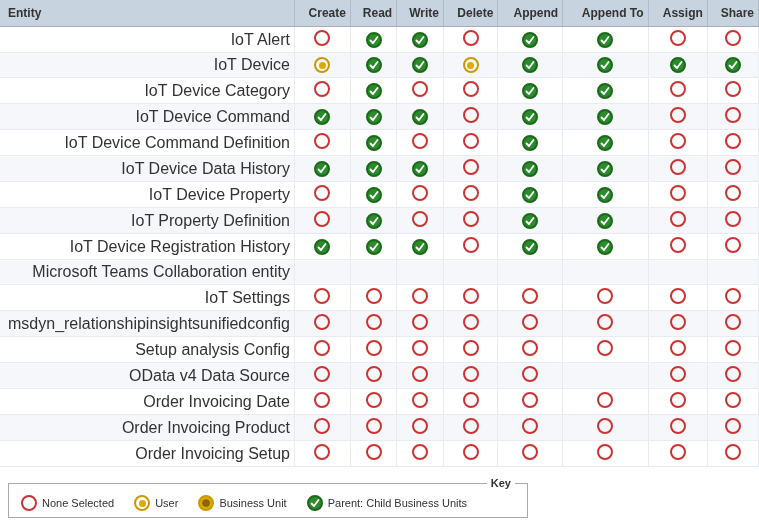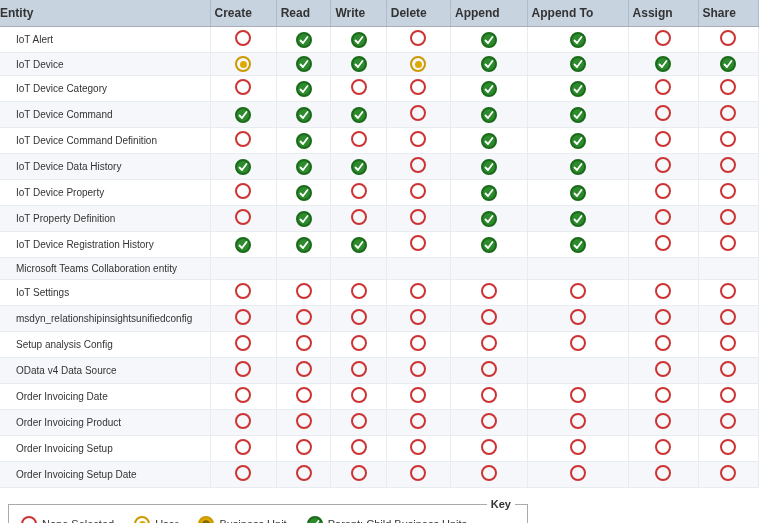--- a/index.html
+++ b/index.html
@@ -17,52 +17,52 @@
     }
     table {
       width: 100%;
       border-collapse: collapse;
     }
     thead tr {
       background: #c8d3e0;
     }
     thead th {
       padding: 6px 4px;
-      text-align: left;
+      text-align: right;
       font-weight: 600;
       font-size: 12px;
       border-bottom: 1px solid #aab;
       border-right: 1px solid #b0bccc;
       white-space: nowrap;
     }
     thead th:first-child {
       text-align: left;
-      padding-left: 0;
+      padding-left: 8px;
       width: 210px;
     }
     tbody tr {
       border-bottom: 1px solid #e8ecf0;
     }
     tbody tr:nth-child(even) {
       background: #f5f7fa;
     }
     tbody tr:nth-child(odd) {
       background: #fff;
     }
     tbody td {
       padding: 3px 4px;
       text-align: center;
       border-right: 1px solid #e8ecf0;
       vertical-align: middle;
       height: 22px;
     }
     tbody td:first-child {
-      text-align: left;
-      padding-left: 16px;
-      font-size: 10px;
+      text-align: right;
+      padding-left: 8px;
+      font-size: 16px;
       white-space: nowrap;
     }
 
     
     .icon-parent {
       display: inline-flex;
       align-items: center;
       justify-content: center;
       width: 16px;
       height: 16px;
@@ -475,31 +475,20 @@
           <td>Order Invoicing Setup</td>
           <td><span class="icon-none"></span></td>
           <td><span class="icon-none"></span></td>
           <td><span class="icon-none"></span></td>
           <td><span class="icon-none"></span></td>
           <td><span class="icon-none"></span></td>
           <td><span class="icon-none"></span></td>
           <td><span class="icon-none"></span></td>
           <td><span class="icon-none"></span></td>
         </tr>
-        <tr>
-          <td>Order Invoicing Setup Date</td>
-          <td><span class="icon-none"></span></td>
-          <td><span class="icon-none"></span></td>
-          <td><span class="icon-none"></span></td>
-          <td><span class="icon-none"></span></td>
-          <td><span class="icon-none"></span></td>
-          <td><span class="icon-none"></span></td>
-          <td><span class="icon-none"></span></td>
-          <td><span class="icon-none"></span></td>
-        </tr>
       </tbody>
   </table>
 
   <div style="margin: 10px 8px;">
     <fieldset style="border: 1px solid #aaa; padding: 6px 12px; display: inline-block; min-width: 520px;">
       <legend style="font-size: 11px; font-weight: 600; padding: 0 4px; text-align: right;">Key</legend>
       <div class="key-items">
         <div class="key-item">
           <span class="icon-none"></span>
           <span>None Selected</span>

